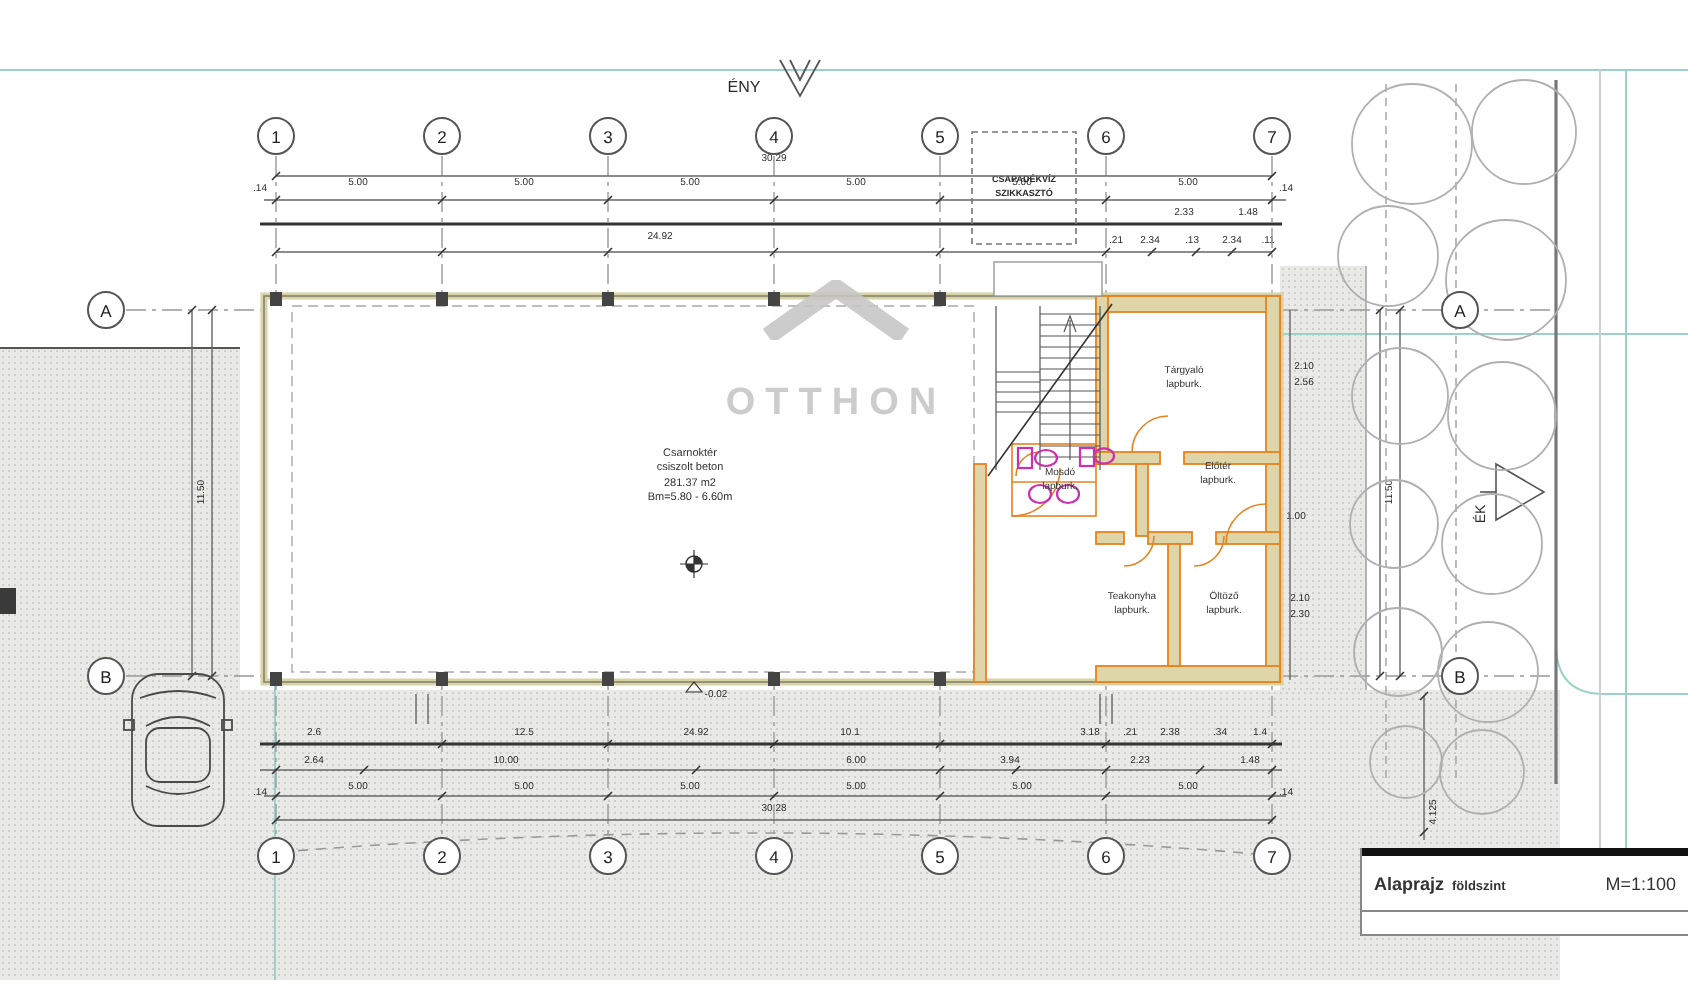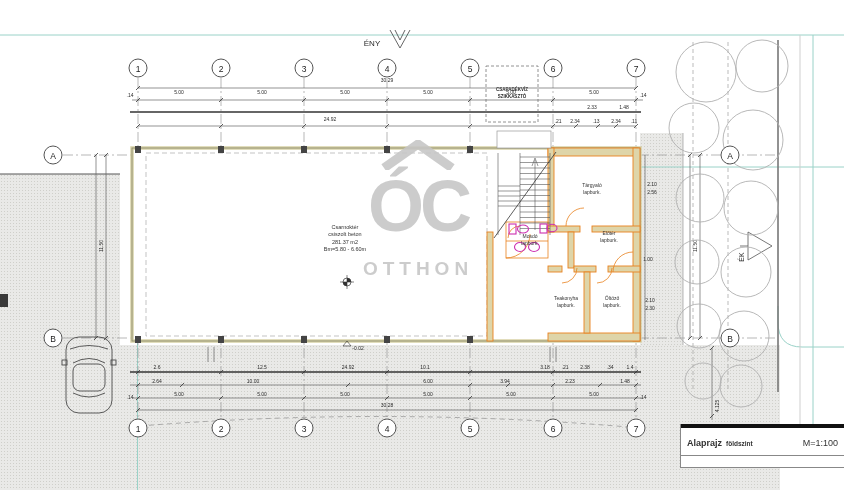--- a/index.html
+++ b/index.html
@@ -239,21 +239,20 @@
         <circle cx="741" cy="386" r="21"></circle>
     </g>
 
     <path d="M140,426 Q390,406 640,428" stroke="#999" stroke-width="0.8" fill="none" stroke-dasharray="5 4"></path>
   </svg>
 
   <div class="wm">
     <svg width="84" height="30" viewBox="0 0 84 30" style="position:static">
       <path d="M8,28 L42,4 L76,28" stroke="#c6c6c6" stroke-width="9" fill="none"></path>
     </svg>
-    <div class="wm-logo">ÓC</div>
     <div class="wm-l1">OTTHON</div>
   </div>
 
   <span class="lbl big" style="left:372px;top:44px;font-size:8px">ÉNY</span>
   <span class="vlbl" style="left:741px;top:257px;font-size:7px">ÉK</span>
 
   <div class="gc" style="left:138px;top:68px">
       <span>1</span>
     </div>
   <div class="gc" style="left:221px;top:68px">

